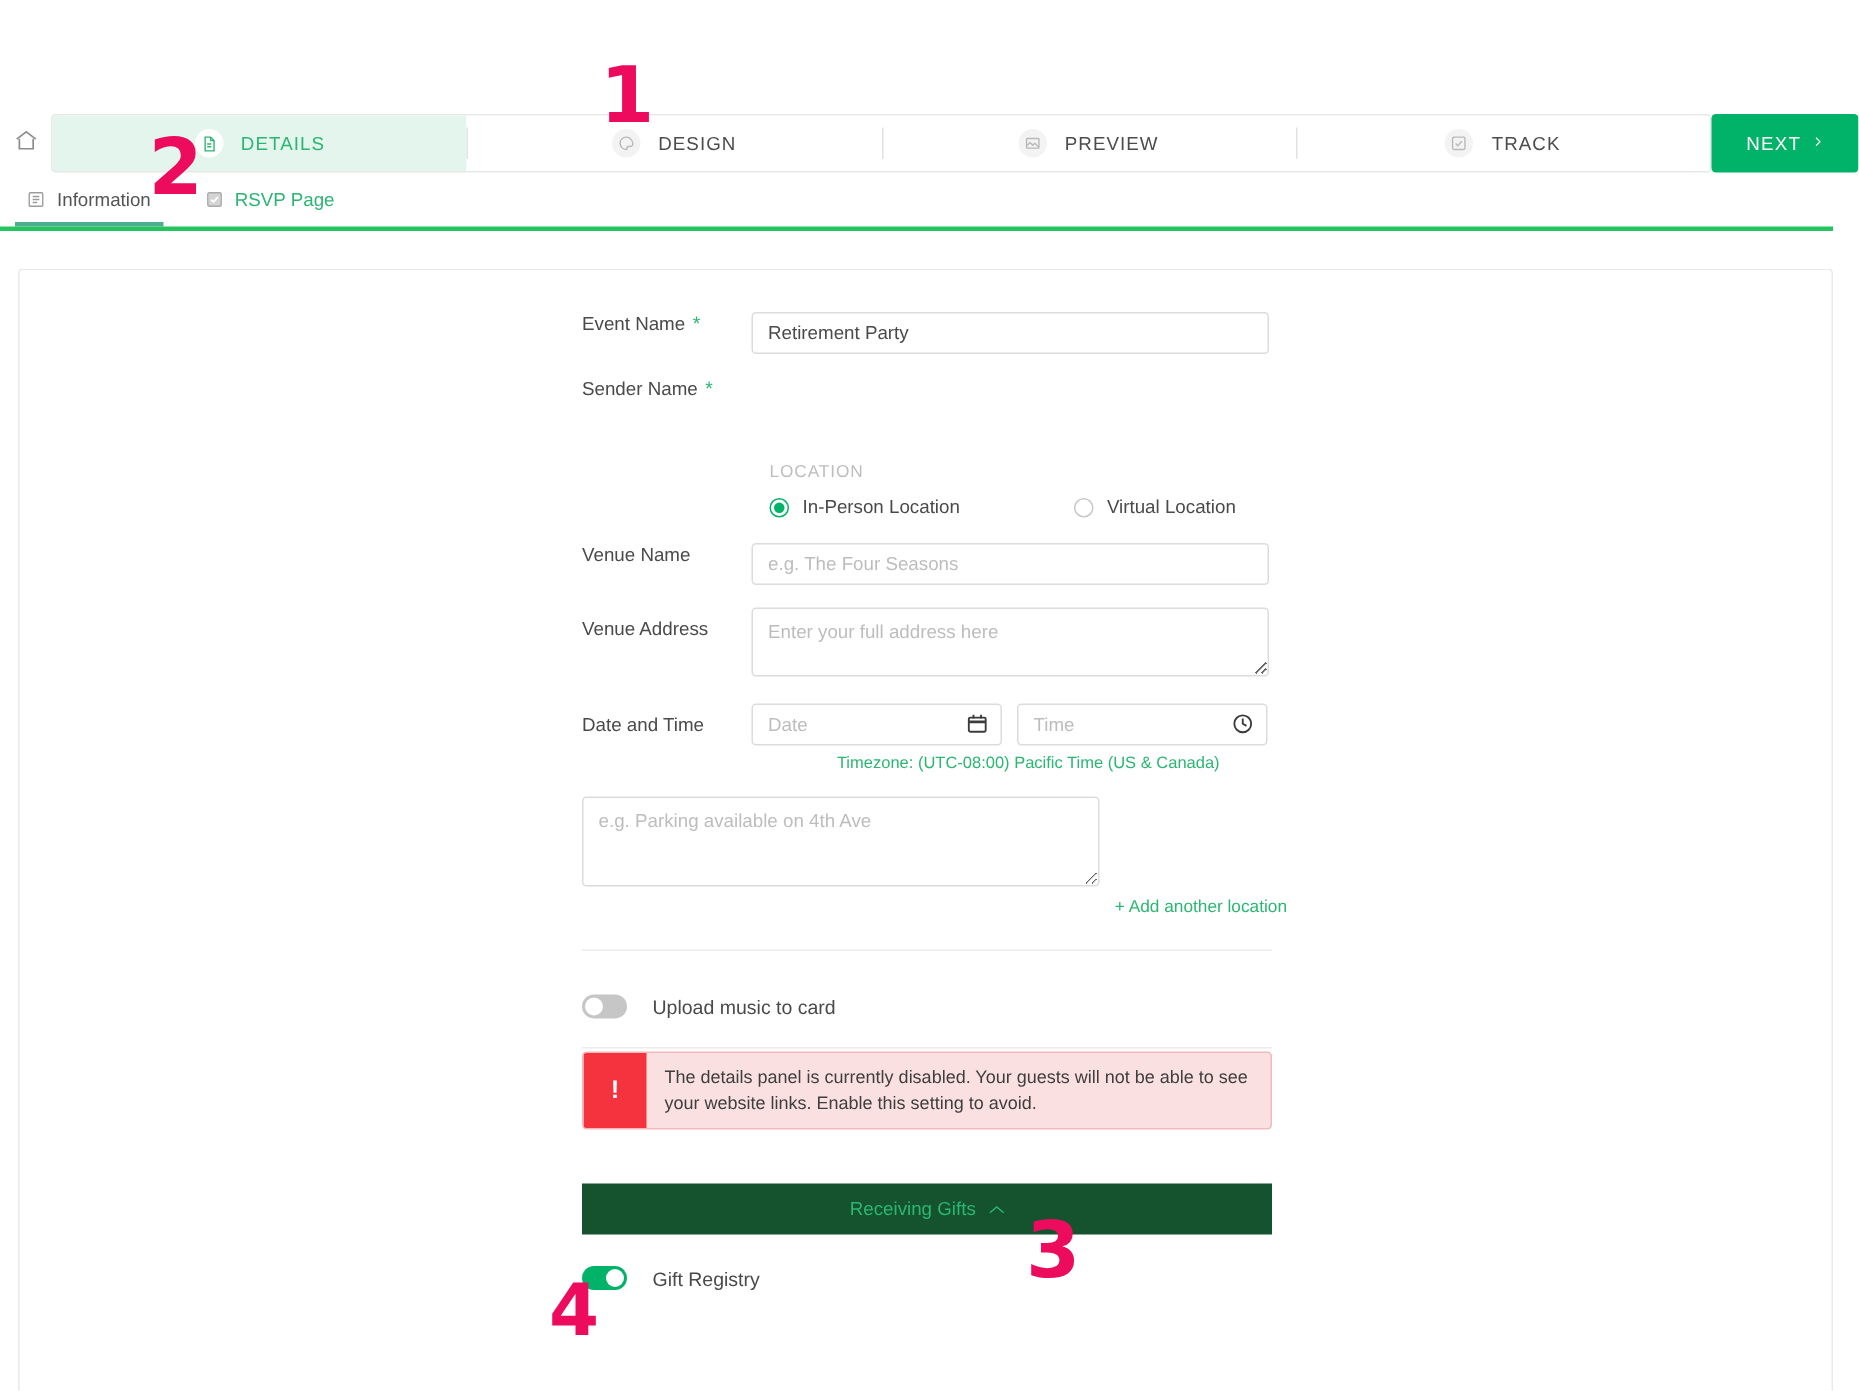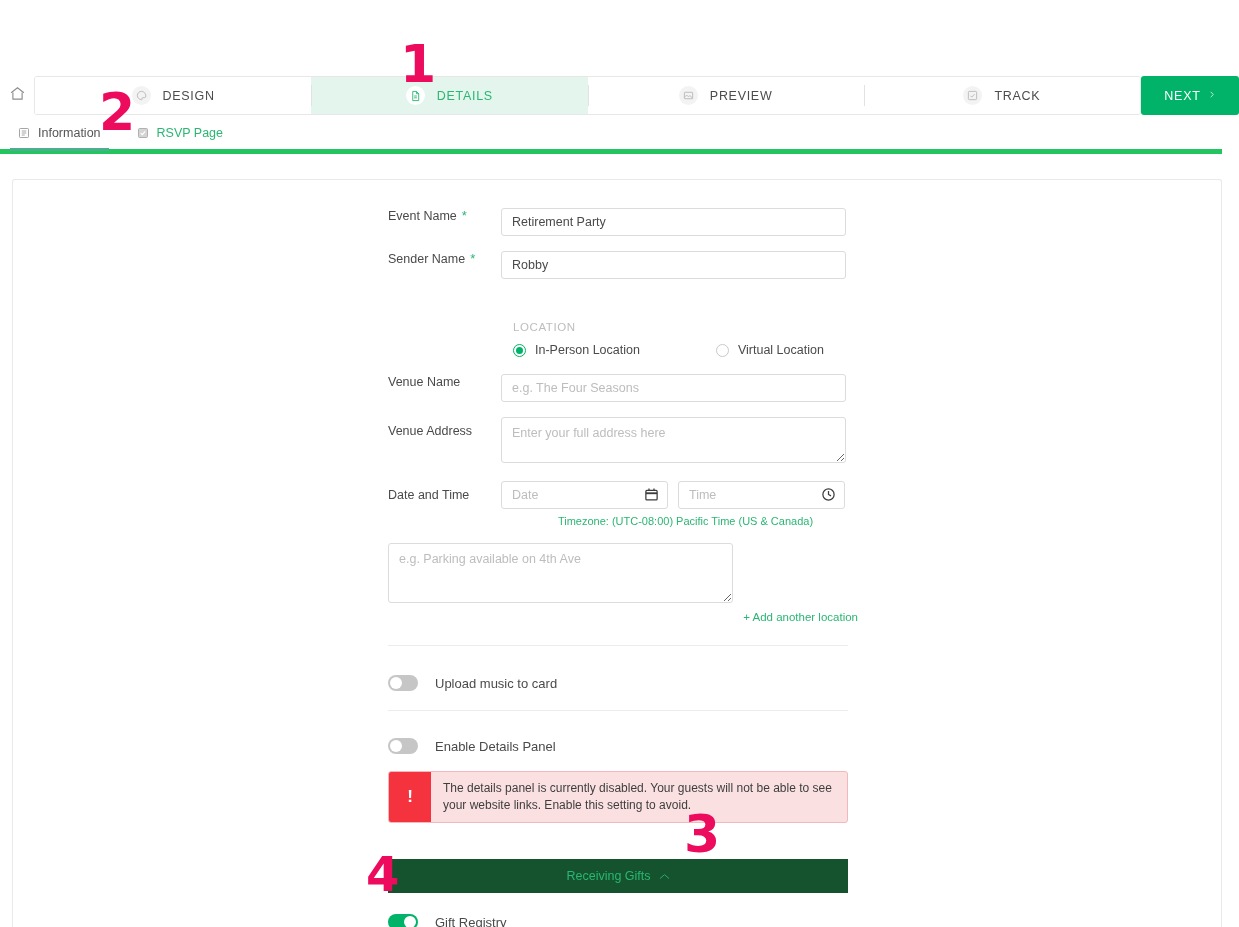--- a/index.html
+++ b/index.html
@@ -75,21 +75,21 @@
     cursor: pointer;
     border: none;
     font-family: "Liberation Sans", sans-serif;
   }
 
   
   .subtabs {
     position: absolute; left: 0; top: 126px;
     width: 1222px; height: 28px;
     display: flex; align-items: flex-start;
-    border-bottom: 5px solid #22c55e;
+    border-bottom: 3px solid #22c55e;
     padding-left: 18px;
   }
   .subtab {
     display: flex; align-items: center; gap: 8px;
     font-size: 12.5px;
     padding: 0 14px 10px 0;
     color: #555555;
     cursor: pointer;
     position: relative;
   }
@@ -227,38 +227,38 @@
       <span>
         <svg width="17" height="17" viewBox="0 0 24 24" fill="none" stroke="#8d8d8d" stroke-width="1.6">
           <path d="M3 11 L12 4 L21 11"></path>
             <path d="M5.5 10.5 V20 H18.5 V10.5"></path>
         </svg>
       </span>
     </div>
 
     <div class="steps">
 
-      <div class="step">
-        <span class="step-ico">
-          <svg width="11" height="11" viewBox="0 0 24 24" fill="none" stroke="currentColor" stroke-width="2">
-            <path d="M12 3a9 9 0 100 18c1.5 0 2-1 1.2-2-.8-1.2.2-2.3 1.6-2.3H18a3.5 3.5 0 003.5-3.5C21.5 7.5 17.3 3 12 3z"></path>
-          </svg>
-        </span>
-        <span>DESIGN</span>
-      </div>
-
       <div class="step active">
         <span class="step-ico">
           <svg width="11" height="12" viewBox="0 0 24 24" fill="none" stroke="currentColor" stroke-width="2">
             <path d="M6 2h8l5 5v15H6z"></path>
               <path d="M14 2v5h5"></path>
               <path d="M9 12h6M9 16h6"></path>
           </svg>
         </span>
         <span>DETAILS</span>
+      </div>
+
+      <div class="step">
+        <span class="step-ico">
+          <svg width="11" height="11" viewBox="0 0 24 24" fill="none" stroke="currentColor" stroke-width="2">
+            <path d="M12 3a9 9 0 100 18c1.5 0 2-1 1.2-2-.8-1.2.2-2.3 1.6-2.3H18a3.5 3.5 0 003.5-3.5C21.5 7.5 17.3 3 12 3z"></path>
+          </svg>
+        </span>
+        <span>DESIGN</span>
       </div>
 
       <div class="step">
         <span class="step-ico">
           <svg width="11" height="11" viewBox="0 0 24 24" fill="none" stroke="currentColor" stroke-width="2">
             <rect x="3" y="5" width="18" height="14" rx="1"></rect>
               <path d="M3 16l5-5 4 4 3-3 6 6"></path>
           </svg>
         </span>
         <span>PREVIEW</span>
@@ -317,21 +317,20 @@
         </div>
         <input class="inp" type="text" value="Retirement Party" style="">
       </div>
 
       <div style="height:15px"></div>
 
       <div class="row">
         <div class="lbl">
           <span>Sender Name</span><span class="req">*</span>
         </div>
-        <input class="inp" type="text" value="Robby" style="">
       </div>
 
       <div style="height:26px"></div>
 
       <div class="loc-head">LOCATION</div>
 
       <div class="radios">
         <div class="radio">
           <span class="rdot on"></span>
           <span>In-Person Location</span>
@@ -395,24 +394,20 @@
 
       <div class="divider"></div>
 
       <div class="toggle-row" style="margin-top:14px">
         <span class="tgl"></span>
         <span class="tgl-lbl">Upload music to card</span>
       </div>
 
       <div class="divider" style="margin-top:4px"></div>
 
-      <div class="toggle-row" style="margin-top:12px">
-        <span class="tgl"></span>
-        <span class="tgl-lbl">Enable Details Panel</span>
-      </div>
 
       <div class="alert">
         <div class="alert-ico">!</div>
         <div class="alert-txt">The details panel is currently disabled. Your guests will not be able to see your website links. Enable this setting to avoid.</div>
       </div>
 
       <div class="section-head">
         <span>Receiving Gifts</span>
         <span>
           <svg width="11" height="7" viewBox="0 0 24 14" fill="none" stroke="#2bb673" stroke-width="2">

